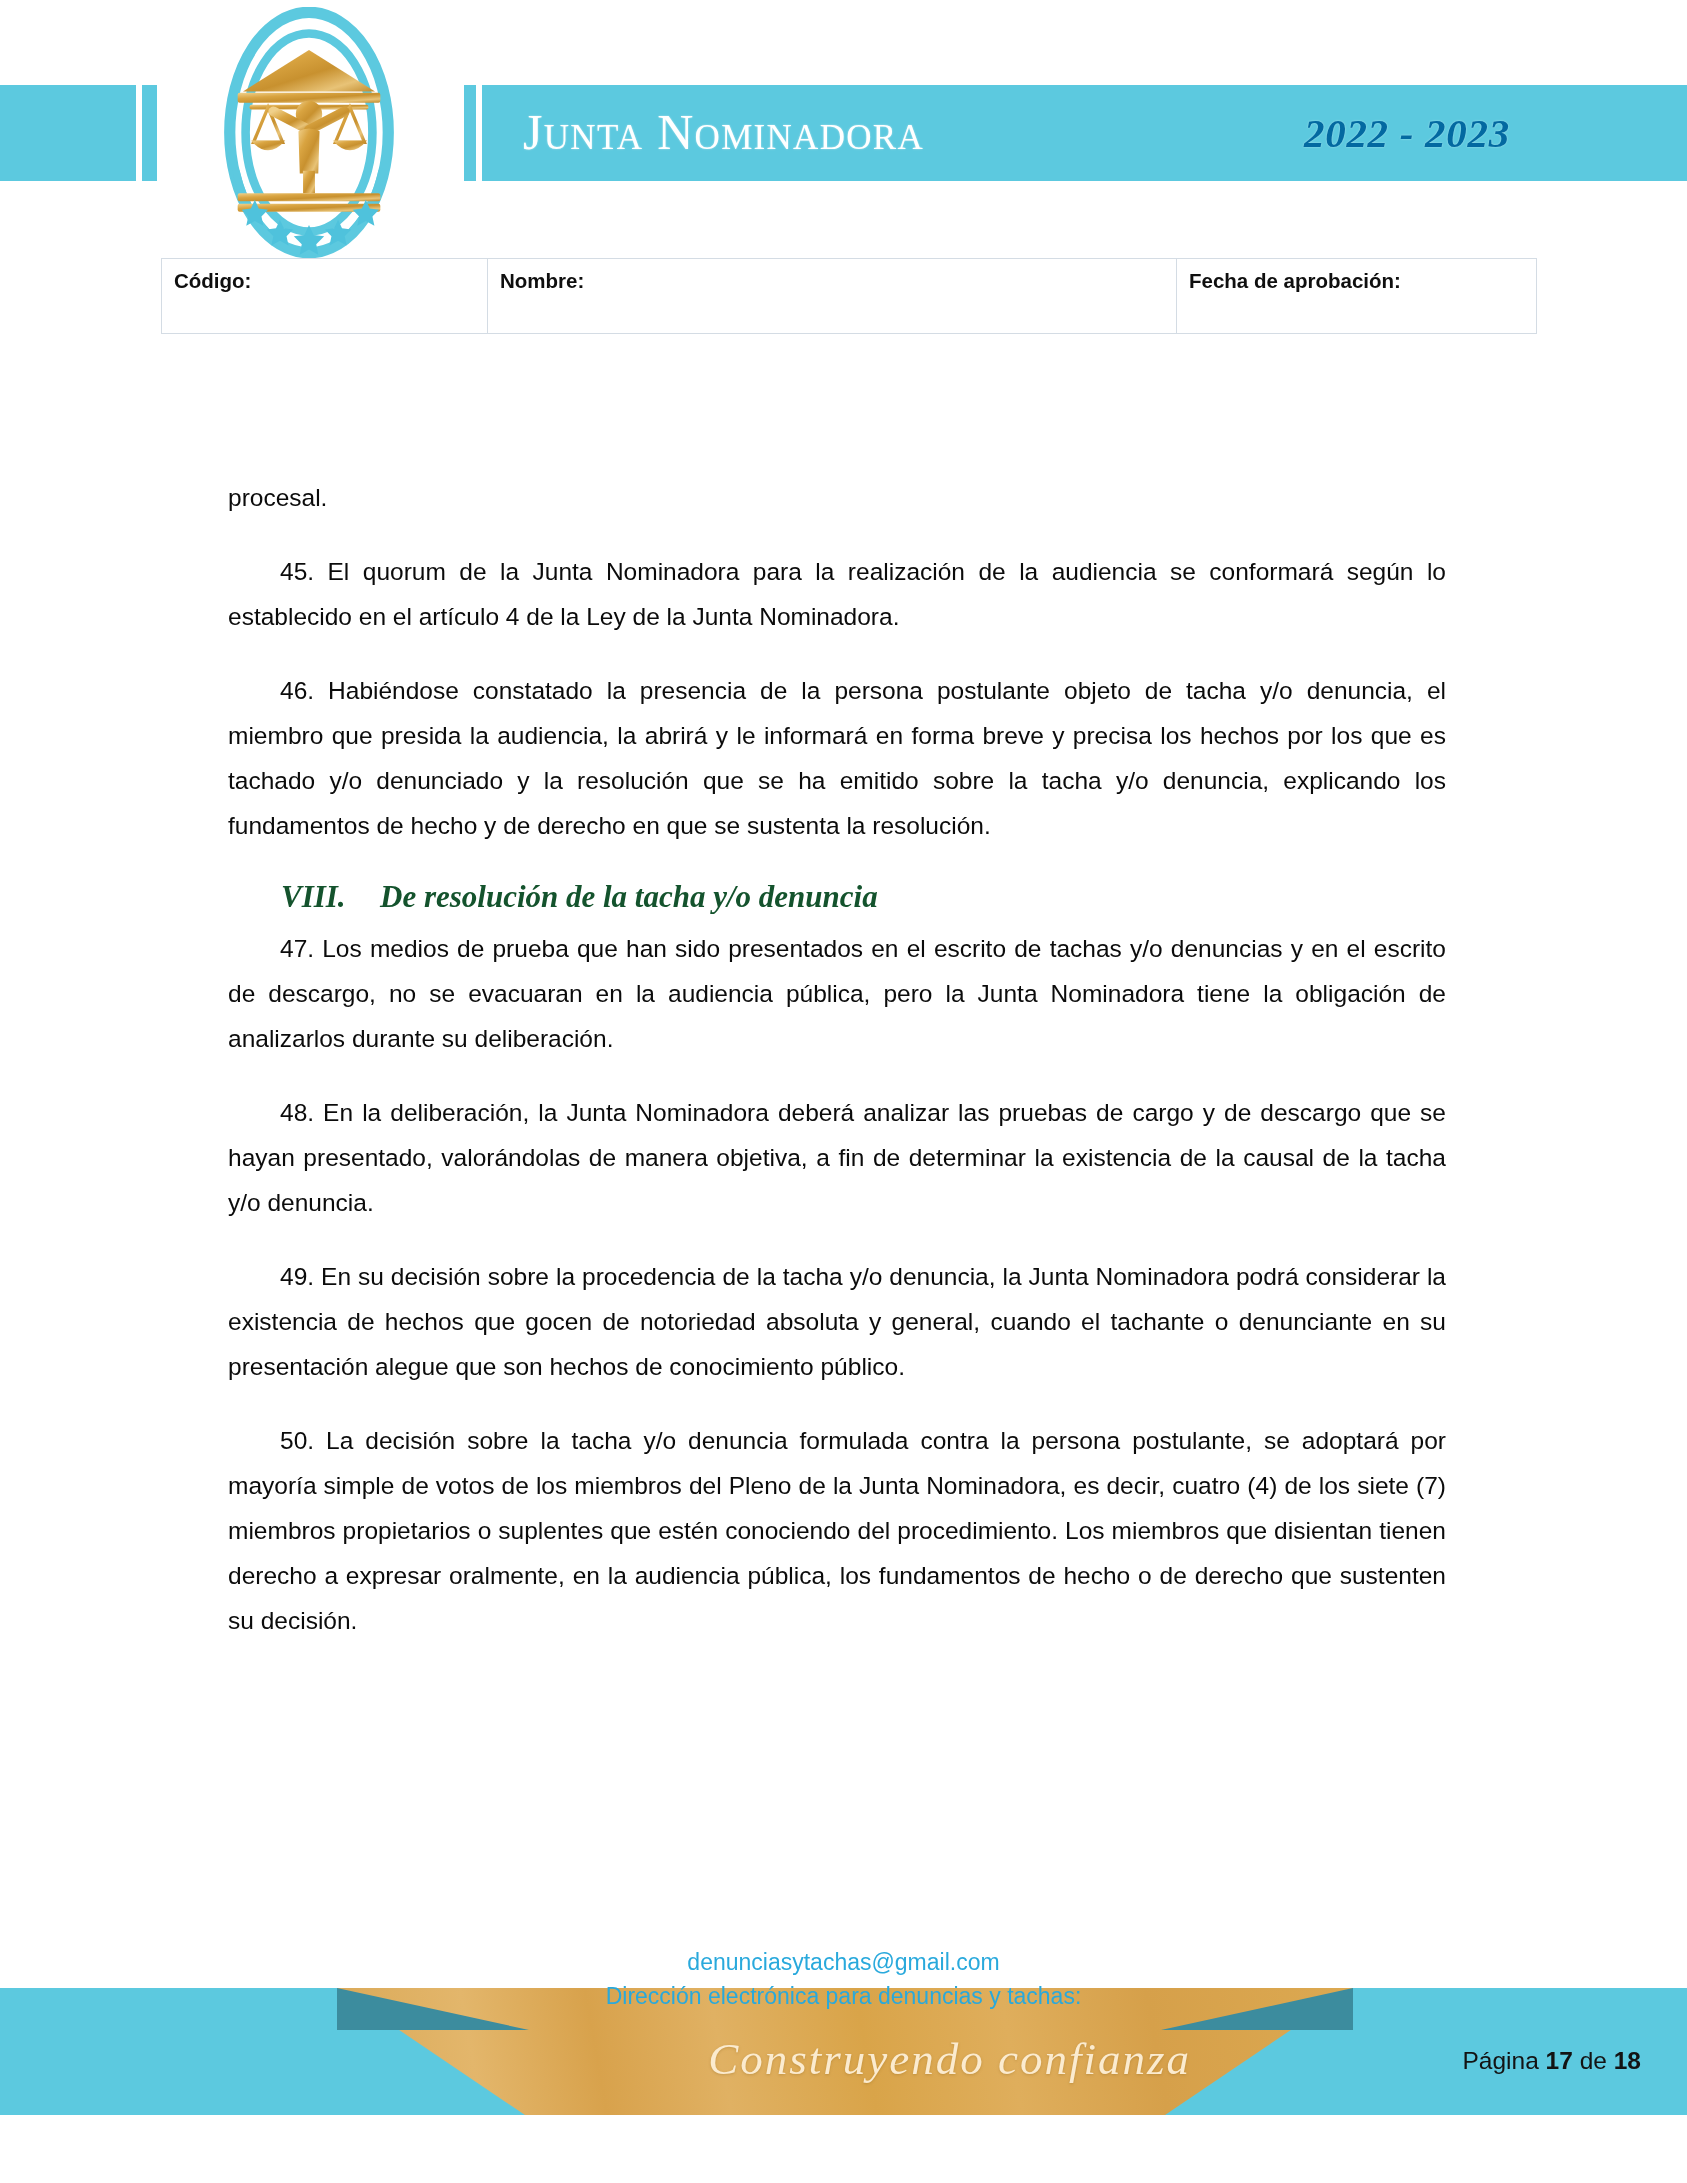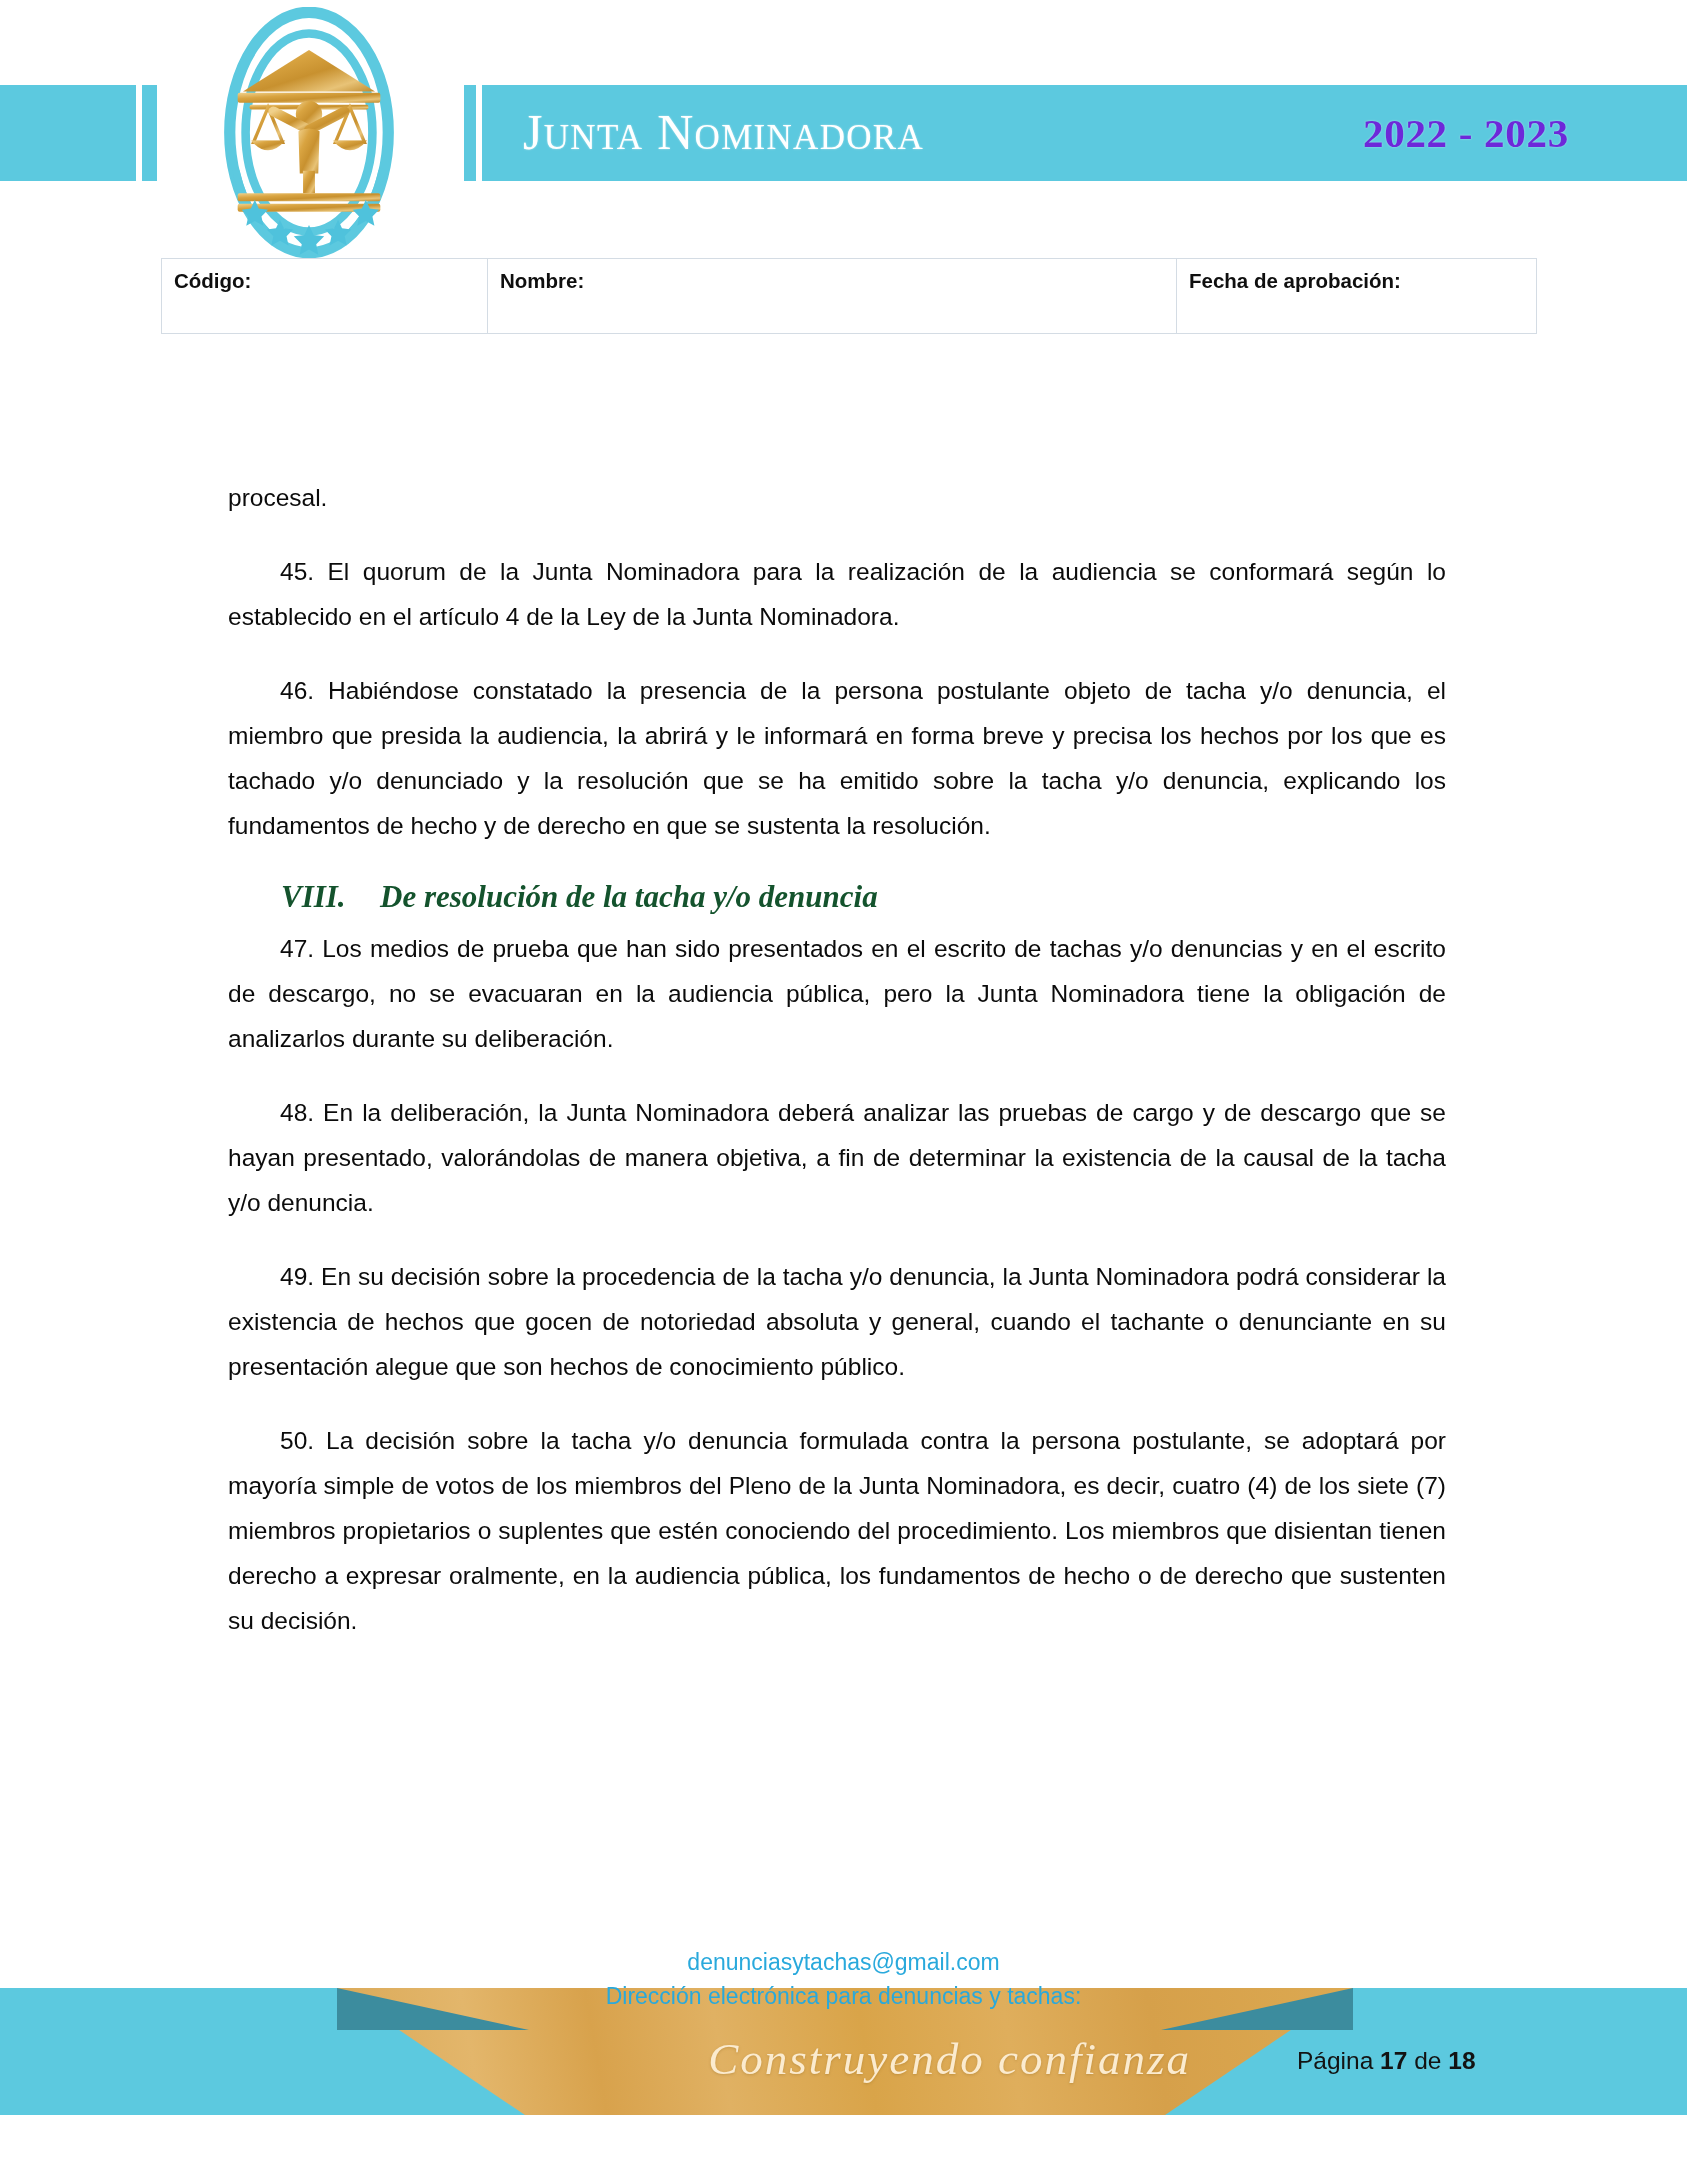--- a/index.html
+++ b/index.html
@@ -54,28 +54,29 @@
     color: #ffffff;
     font-family: "Liberation Serif", "DejaVu Serif", serif;
     font-size: 50px;
     font-variant: small-caps;
     letter-spacing: 1.3px;
     line-height: 66px;
     text-shadow: 0 0 2px rgba(255,255,255,0.55);
   }
   .hdr-years {
     position: absolute;
-    left: 1363px; top: 101px;
-    color: #6d28d9;
+    left: 1304px; top: 101px;
+    color: #0369a1;
     font-family: "Liberation Serif", "DejaVu Serif", serif;
     font-size: 41px;
     font-weight: 700;
     letter-spacing: 0.7px;
     line-height: 64px;
     text-shadow: 0 0 2px rgba(255,255,255,0.5);
+    font-style: italic;
   }
 
   
   .logo {
     position: absolute;
     left: 157px; top: 6.6px;
     width: 304px; height: 251px;
   }
   .logo svg { display: block; width: 304px; height: 251px; }
 
@@ -197,21 +198,21 @@
     font-style: italic;
     font-size: 45px;
     line-height: 60px;
     letter-spacing: 2px;
     text-shadow: 0 1.3px 2.6px rgba(140,100,30,0.35);
   }
   .ftr-page {
     position: absolute;
     left: 1297px; top: 86px;
     width: 344px;
-    text-align: left;
+    text-align: right;
     color: #131313;
     font-family: "Liberation Sans", sans-serif;
     font-size: 24.5px;
     line-height: 33px;
   }
   .ftr-page b { font-weight: 700; }
 </style>
 </head>
 <body>
 

